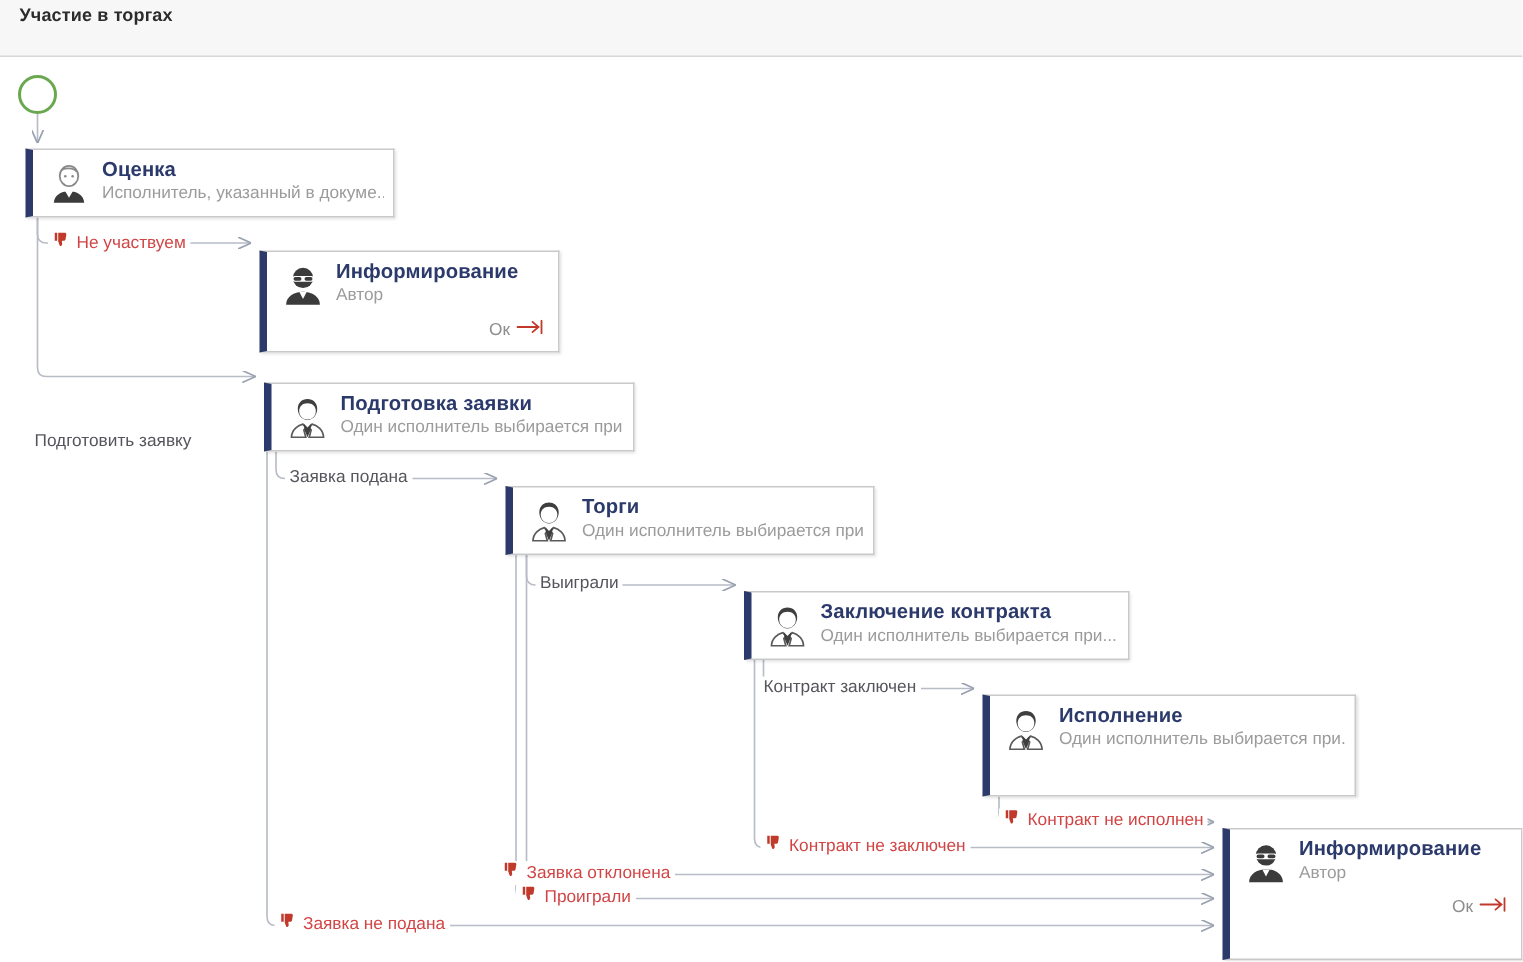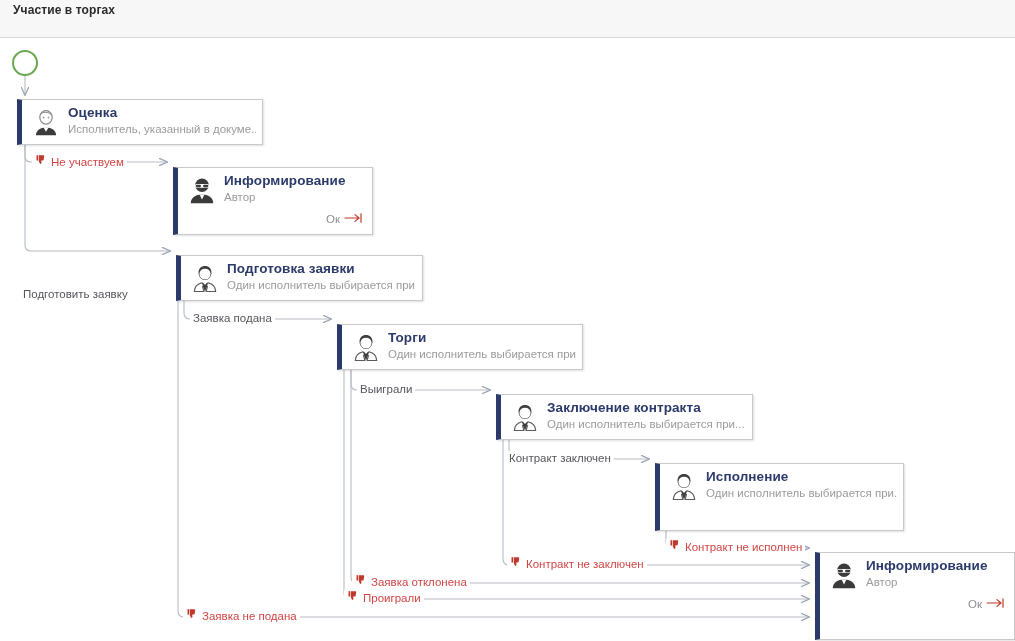--- a/index.html
+++ b/index.html
@@ -265,21 +265,21 @@
             </svg></span>
           <span>Контракт не исполнен</span>
         </div>
         <div class="edge-label neg" style="left: 507px; top: 517px;">
           <span><svg class="tdown" viewBox="0 0 16 16" width="12" height="12">
               <path d="M2 1.6h2.2v7.1H2z" fill="#c0392b"></path>
               <path d="M5.1 1.6h5.6c1 0 1.7.6 1.6 1.5l-.7 4.2c-.1.8-.8 1.4-1.6 1.4H8.3l.3 2.6c.1 1-.5 1.9-1.4 2-.4 0-.6-.1-.8-.5L5.1 9.4z" fill="#c0392b"></path>
             </svg></span>
           <span>Контракт не заключен</span>
         </div>
-        <div class="edge-label neg" style="left: 352px; top: 535px;">
+        <div class="edge-label neg" style="left: 332px; top: 535px;">
           <span><svg class="tdown" viewBox="0 0 16 16" width="12" height="12">
               <path d="M2 1.6h2.2v7.1H2z" fill="#c0392b"></path>
               <path d="M5.1 1.6h5.6c1 0 1.7.6 1.6 1.5l-.7 4.2c-.1.8-.8 1.4-1.6 1.4H8.3l.3 2.6c.1 1-.5 1.9-1.4 2-.4 0-.6-.1-.8-.5L5.1 9.4z" fill="#c0392b"></path>
             </svg></span>
           <span>Заявка отклонена</span>
         </div>
         <div class="edge-label neg" style="left: 344px; top: 551px;">
           <span><svg class="tdown" viewBox="0 0 16 16" width="12" height="12">
               <path d="M2 1.6h2.2v7.1H2z" fill="#c0392b"></path>
               <path d="M5.1 1.6h5.6c1 0 1.7.6 1.6 1.5l-.7 4.2c-.1.8-.8 1.4-1.6 1.4H8.3l.3 2.6c.1 1-.5 1.9-1.4 2-.4 0-.6-.1-.8-.5L5.1 9.4z" fill="#c0392b"></path>

